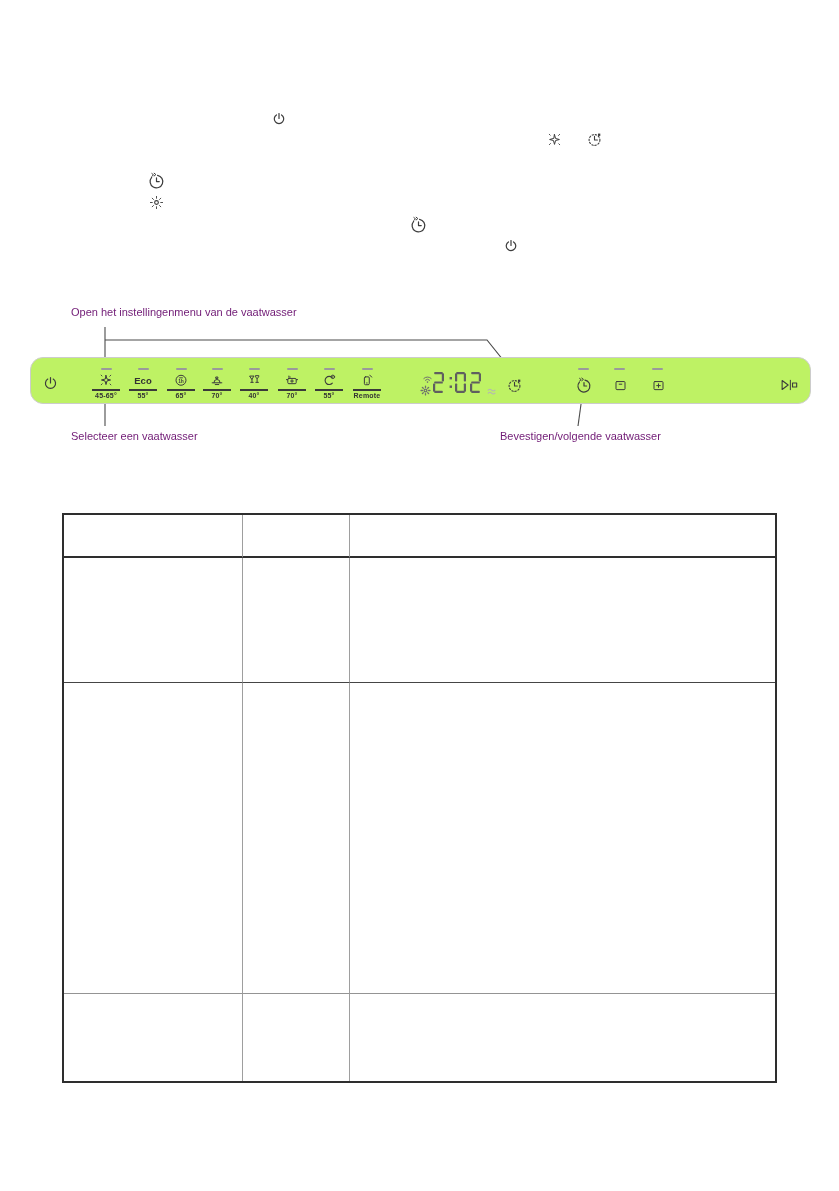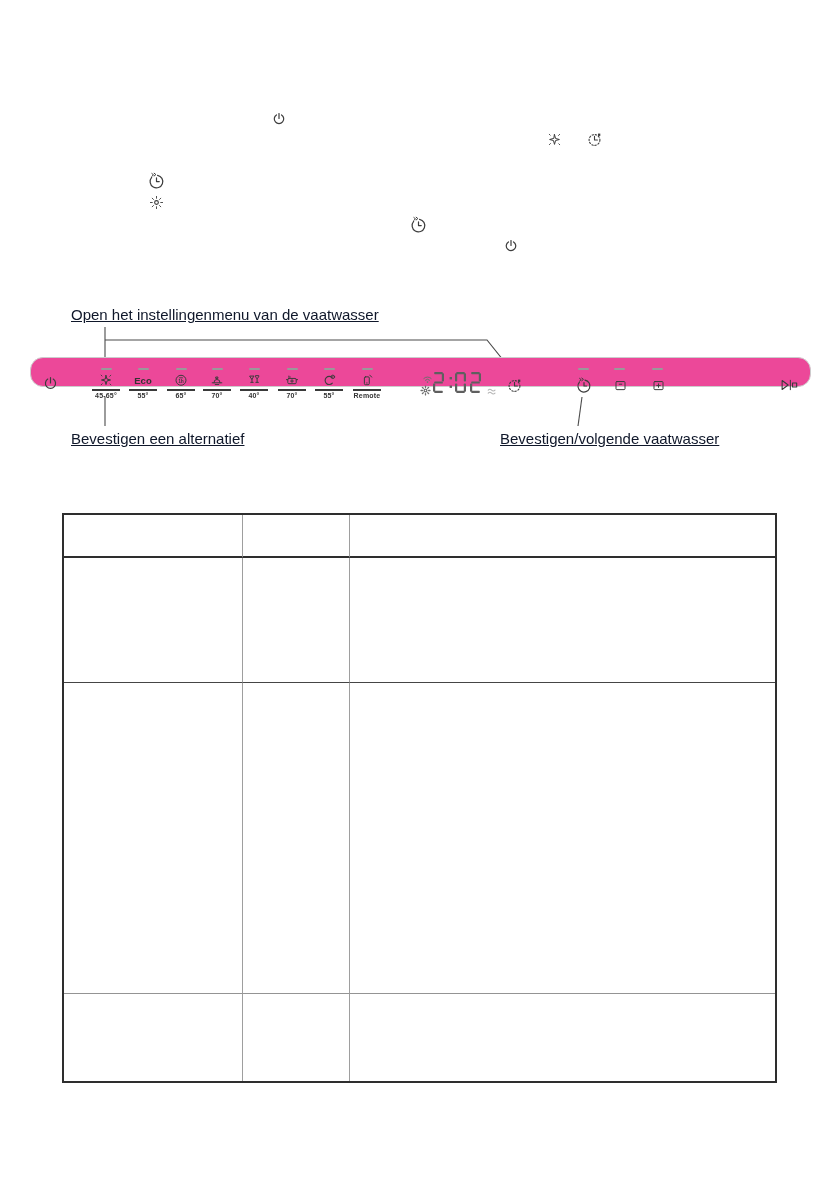--- a/index.html
+++ b/index.html
@@ -1,22 +1,22 @@
 <!DOCTYPE html>
 <html><head>
 <meta charset="utf-8">
 <style>
   html,body{margin:0;padding:0;background:#fff;}
   #page{position:relative;width:839px;height:1191px;background:#ffffff;overflow:hidden;
         font-family:"Liberation Sans","DejaVu Sans",sans-serif;}
   .abs{position:absolute;}
   .icon svg{display:block;}
-  .callout-text{position:absolute;font-size:15px;color:#0f172a;white-space:nowrap;text-decoration:underline;}
+  .callout-text{position:absolute;font-size:11px;color:#701a75;white-space:nowrap;}
   
-  #panel{position:absolute;left:30px;top:357px;width:781px;height:30px;background:#ec4899;
+  #panel{position:absolute;left:30px;top:357px;width:781px;height:47px;background:#bef264;
          border:1px solid #cccccc;border-radius:13px;box-sizing:border-box;}
   .dash{position:absolute;width:11px;height:2px;background:#9a9a9a;border-radius:1px;}
   .prog{position:absolute;top:10px;width:30px;height:36px;display:flex;flex-direction:column;align-items:center;}
   .prog .pdash{width:11px;height:2px;background:#9a9a9a;border-radius:1px;margin-bottom:3px;}
   .prog .picon{height:14px;display:flex;align-items:flex-end;justify-content:center;}
   .prog .pline{width:28px;height:1.5px;background:#3a3a3a;margin-top:2px;}
   .prog .plabel{font-size:7px;font-weight:bold;color:#333;margin-top:1.5px;letter-spacing:.2px;white-space:nowrap;}
   .eco-text{font-size:9.5px;font-weight:bold;color:#333;line-height:12px;}
   
   #info-table{position:absolute;left:62px;top:513px;width:715px;height:570px;border:2px solid #2e2e2e;
@@ -73,21 +73,21 @@
     </svg>
   </div>
   <div class="abs icon" style="left:504px;top:239px">
     <svg width="14" height="14" viewBox="0 0 16 16" fill="none" stroke="#3c3c3c" stroke-width="1.2" stroke-linecap="round">
       <path d="M8 1.8V7.4"></path>
         <path d="M5.1 3.3a5.4 5.4 0 1 0 5.8 0"></path>
     </svg>
   </div>
 
   <div class="callout-text" style="left:71px;top:306px">Open het instellingenmenu van de vaatwasser</div>
-  <div class="callout-text" style="left:71px;top:430px">Bevestigen een alternatief</div>
+  <div class="callout-text" style="left:71px;top:430px">Selecteer een vaatwasser</div>
   <div class="callout-text" style="left:500px;top:430px">Bevestigen/volgende vaatwasser</div>
 
   <svg class="abs" style="left:0;top:0;pointer-events:none" width="839" height="470">
     <path d="M105 327 L105 362" stroke="#4a4a4a" stroke-width="1.1" fill="none"></path>
     <path d="M105 340 L487 340 L516 376" stroke="#4a4a4a" stroke-width="1.1" fill="none"></path>
     <path d="M105 397 L105 426" stroke="#4a4a4a" stroke-width="1.1" fill="none"></path>
     <path d="M582 397 L578 426" stroke="#4a4a4a" stroke-width="1.1" fill="none"></path>
   </svg>
 
   <div id="panel">

